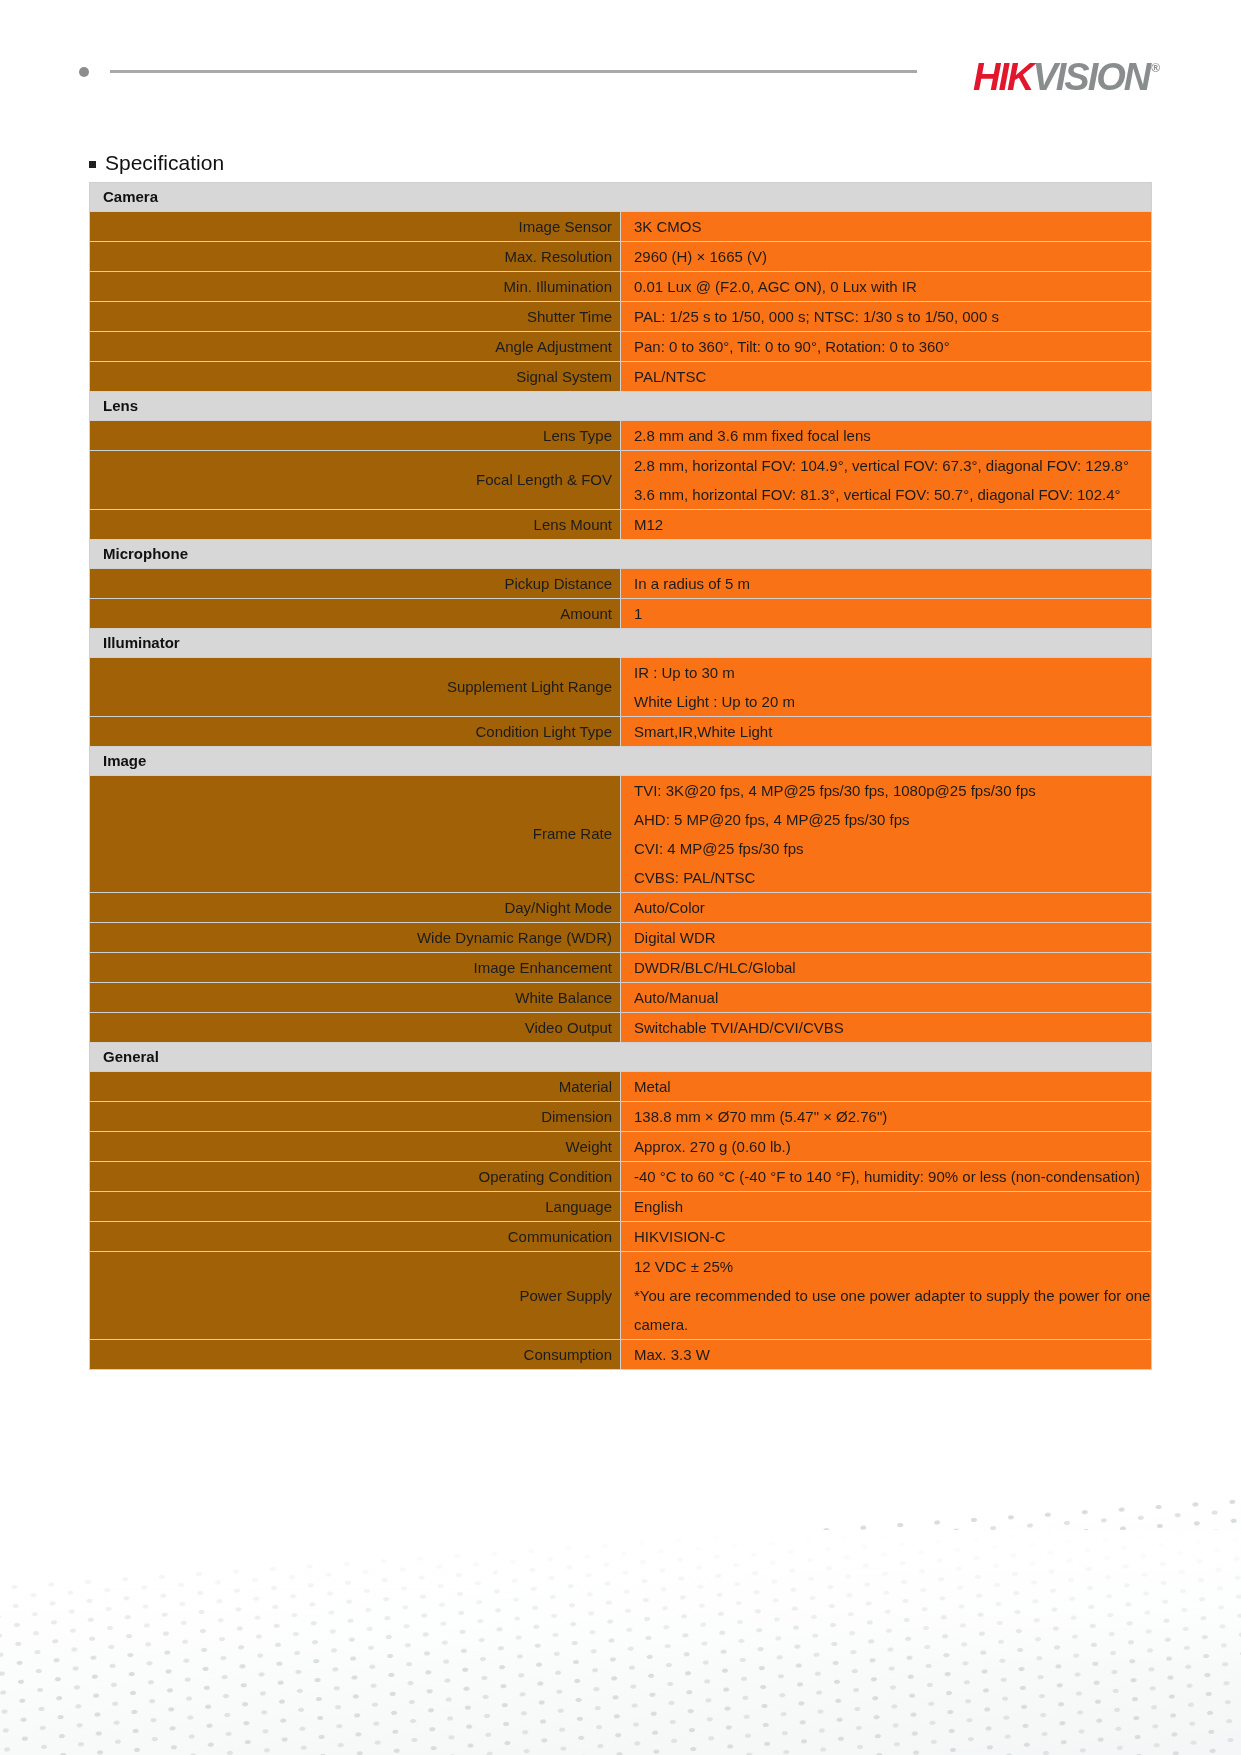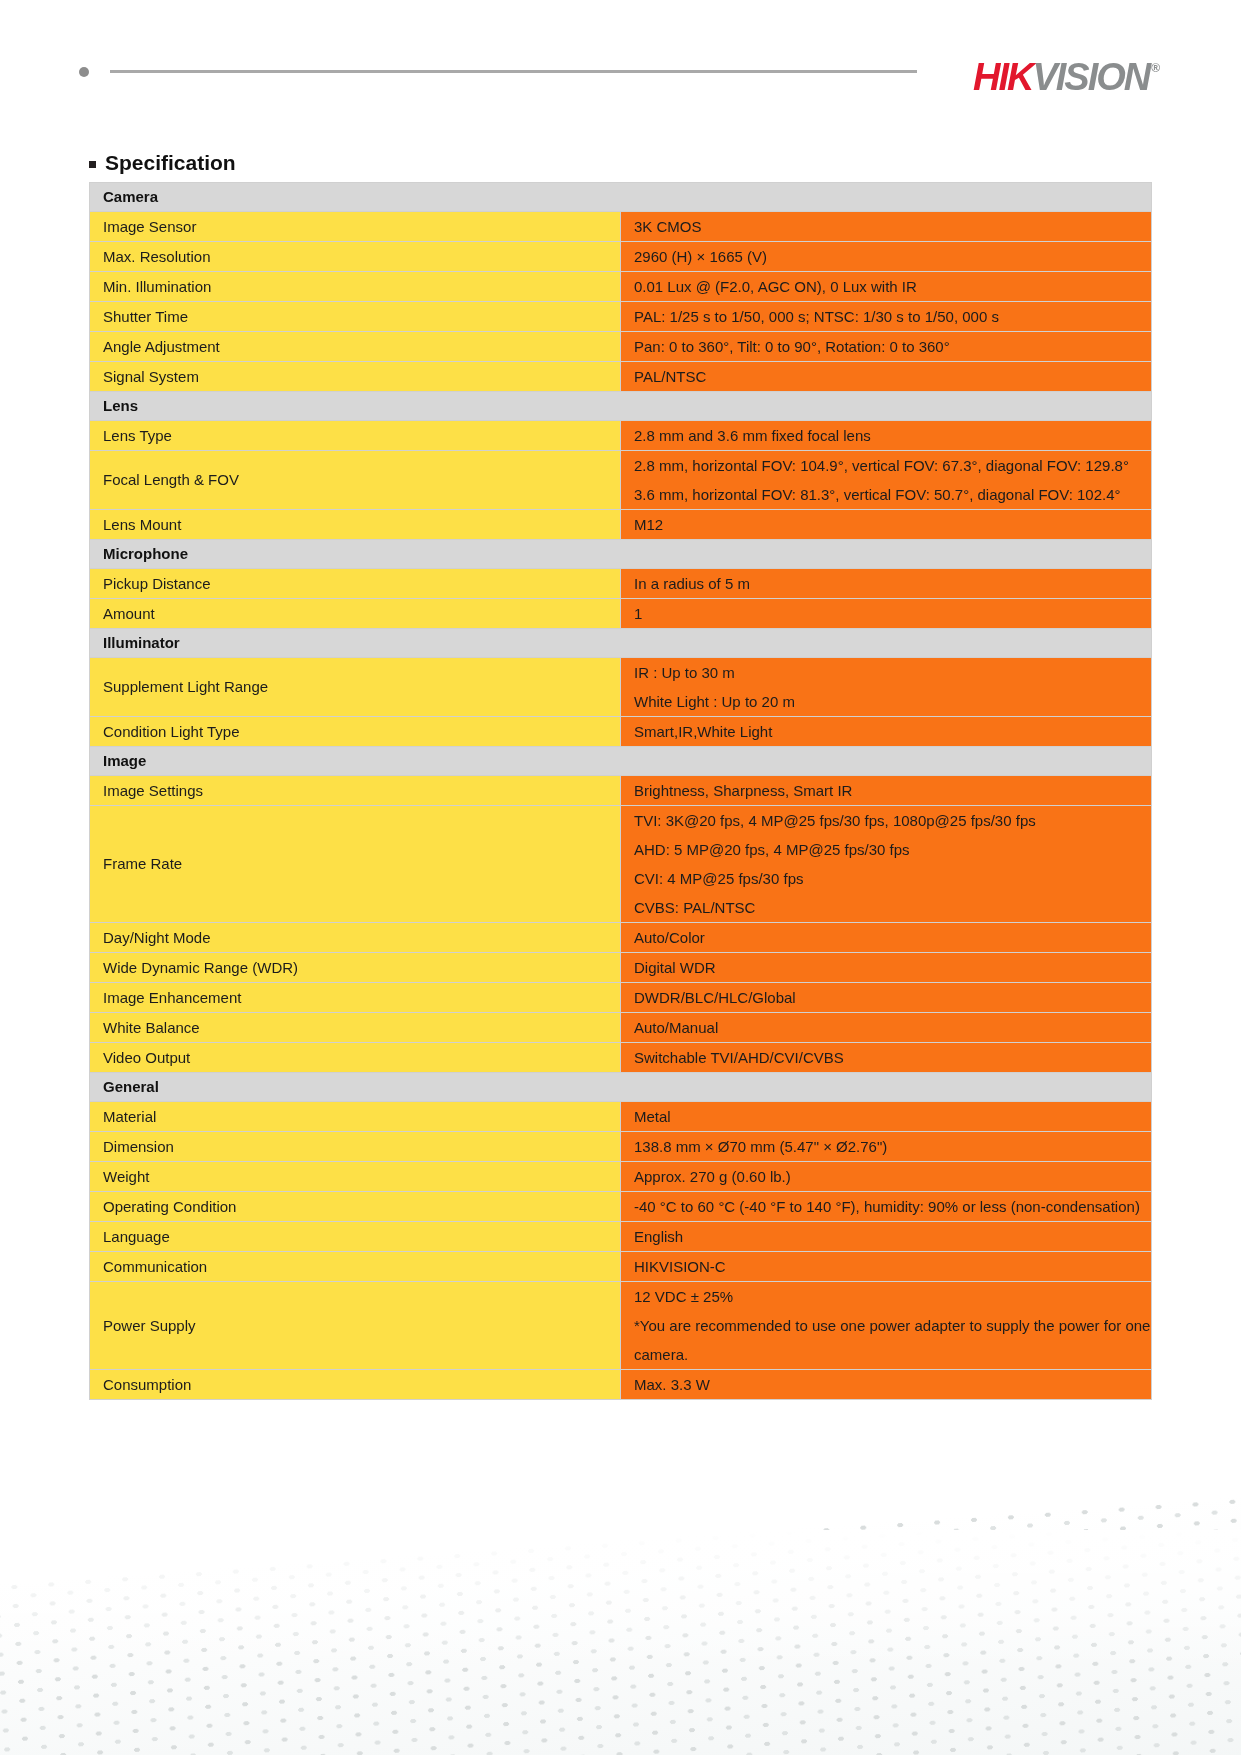--- a/index.html
+++ b/index.html
@@ -33,36 +33,37 @@
   }
 
   
   .title-wrap {
     position:absolute; left:89px; top:151px;
     display:flex; align-items:center;
   }
   .title-bullet {
     width:7px; height:7px; background:#231f20; margin-right:9px; margin-top:2px;
   }
-  .page-title { font-size:21px; font-weight:700; color:#111111;text-align:center; }
+  .page-title { font-size:21px; font-weight:400; color:#111111;text-align:center; }
 
   
   .spec-table {
     position:absolute; left:89px; top:182px; width:1063px;
     border-collapse:collapse; table-layout:fixed;
     font-size:15px; color:#1c1c1c;
   }
   .spec-table td { border:1px solid #d0d0d0; vertical-align:middle; }
   .section-cell {
     background:#d7d7d7; font-weight:700; color:#111111;
     height:29px; line-height:28px; padding:0 16px 0 13px;
   }
   .label-cell {
     width:304px; height:29px; line-height:28px; padding:0 8px 0 13px;
-    background:#fde047;
+    background:#a16207;
+    text-align:right;
   }
   .value-cell { padding:0 8px 0 13px; background:#f97316; }
   .value-line { line-height:29px; white-space:nowrap; }
 
   
   .dot-pattern {
     position:absolute; left:-60px; right:-60px; top:1540px; height:300px;
     transform:rotate(-4deg);
     background-image:
       radial-gradient(ellipse 5px 2.4px at 9px 5px,  #d9dddd 70%, rgba(217,221,221,0) 72%),
@@ -181,26 +182,20 @@
         <tr>
           <td class="label-cell">Condition Light Type</td>
           <td class="value-cell">
             <div class="value-line">Smart,IR,White Light</div>
           </td>
         </tr>
         <tr>
           <td colspan="2" class="section-cell">Image</td>
         </tr>
         <tr>
-          <td class="label-cell">Image Settings</td>
-          <td class="value-cell">
-            <div class="value-line">Brightness, Sharpness, Smart IR</div>
-          </td>
-        </tr>
-        <tr>
           <td class="label-cell">Frame Rate</td>
           <td class="value-cell">
             <div class="value-line">TVI: 3K@20 fps, 4 MP@25 fps/30 fps, 1080p@25 fps/30 fps</div>
             <div class="value-line">AHD: 5 MP@20 fps, 4 MP@25 fps/30 fps</div>
             <div class="value-line">CVI: 4 MP@25 fps/30 fps</div>
             <div class="value-line">CVBS: PAL/NTSC</div>
           </td>
         </tr>
         <tr>
           <td class="label-cell">Day/Night Mode</td>

